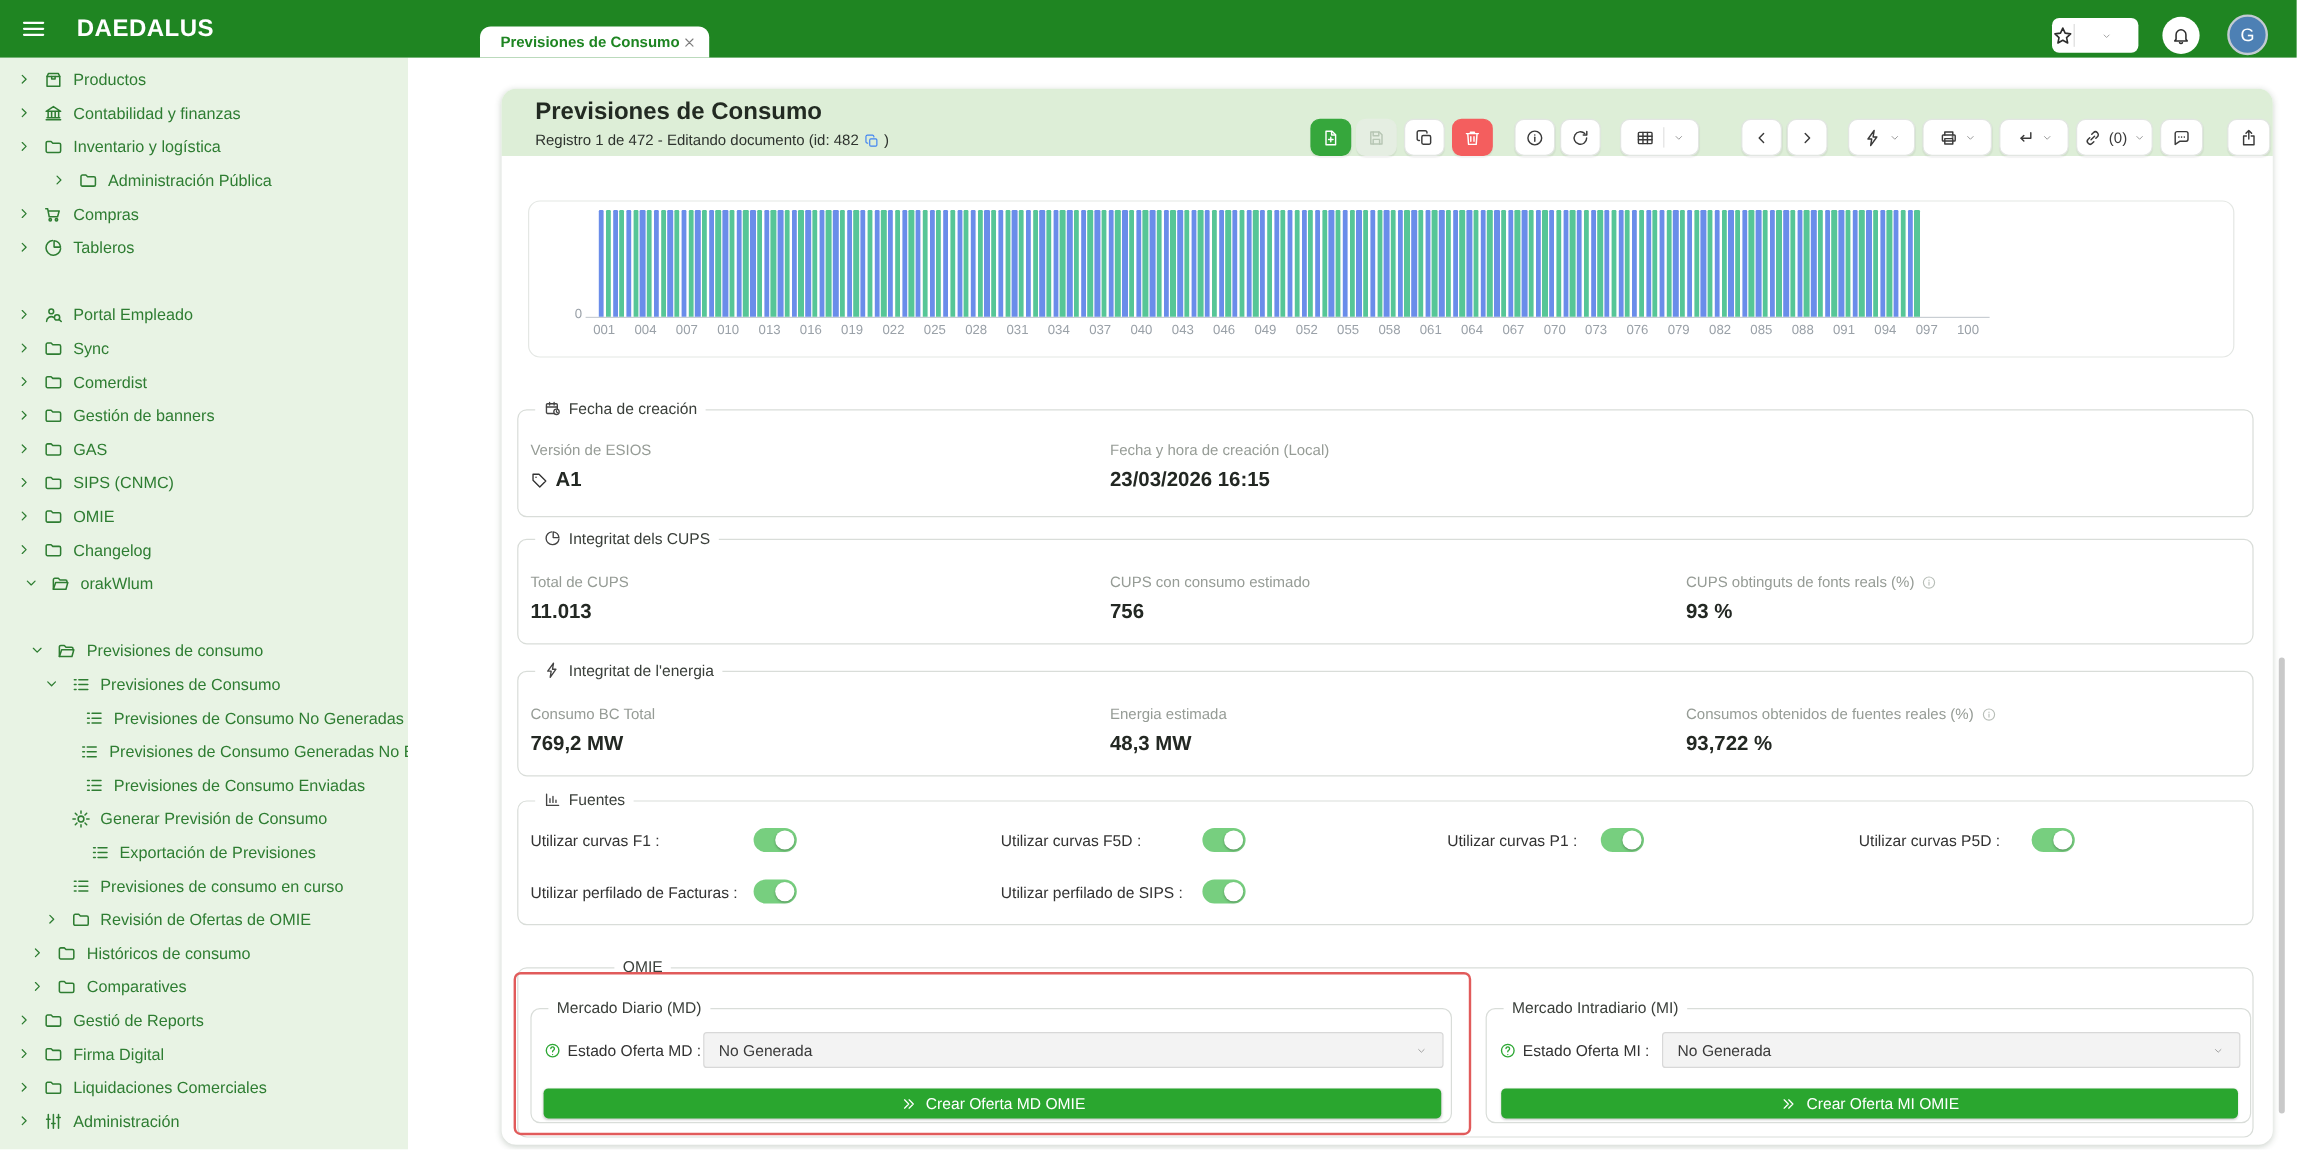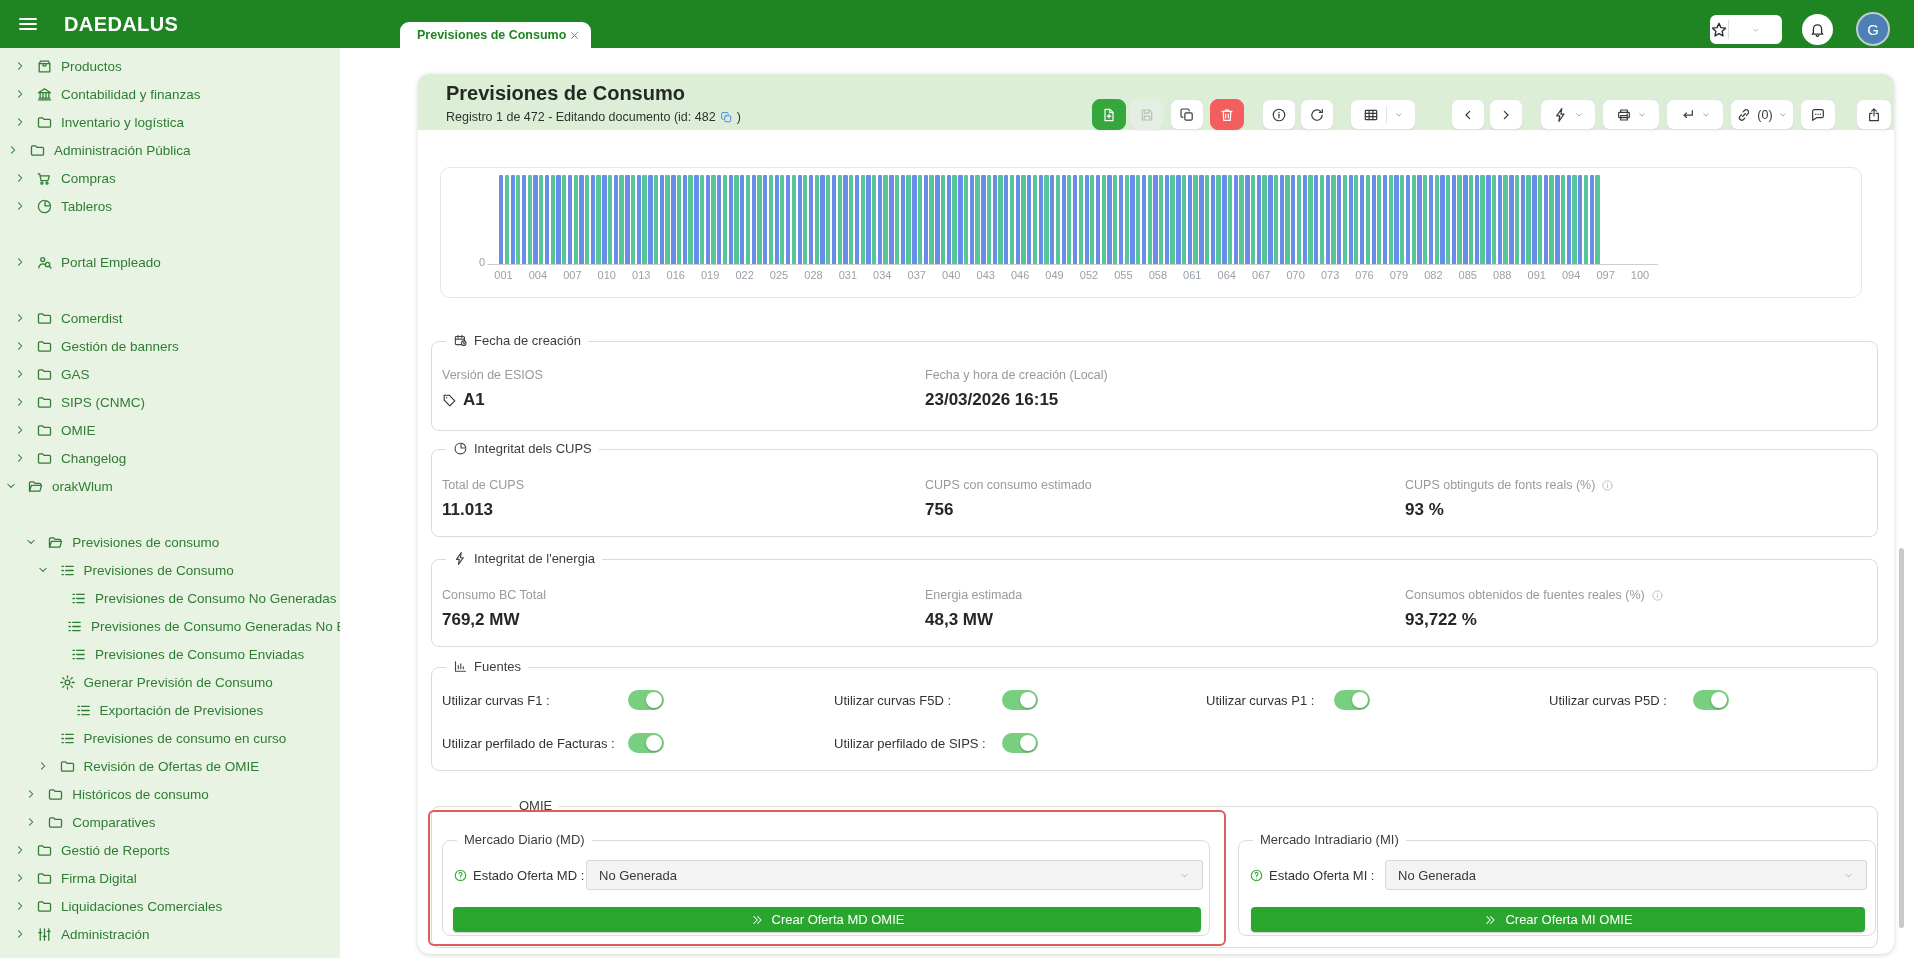--- a/index.html
+++ b/index.html
@@ -189,21 +189,21 @@
           <path d="M9.5 6.5l5.5 5.5-5.5 5.5"></path>
         </svg>
       </span>
       <span class="ic tico">
         <svg viewBox="0 0 24 24">
           <path d="M3.5 7.2c0-1 .8-1.7 1.7-1.7h4.1l2 2h7.5c1 0 1.7.8 1.7 1.7v7.6c0 1-.8 1.7-1.7 1.7H5.2c-1 0-1.7-.8-1.7-1.7z"></path>
         </svg>
       </span>
       <span>Inventario y logística</span>
     </div>
-    <div class="srow" style="top: 88px; padding-left: 6px;">
+    <div class="srow" style="top: 88px; padding-left: 6px; margin-left: 36px;">
       <span class="ic exp">
         <svg viewBox="0 0 24 24">
           <path d="M9.5 6.5l5.5 5.5-5.5 5.5"></path>
         </svg>
       </span>
       <span class="ic tico">
         <svg viewBox="0 0 24 24">
           <path d="M3.5 7.2c0-1 .8-1.7 1.7-1.7h4.1l2 2h7.5c1 0 1.7.8 1.7 1.7v7.6c0 1-.8 1.7-1.7 1.7H5.2c-1 0-1.7-.8-1.7-1.7z"></path>
         </svg>
       </span>
@@ -247,20 +247,33 @@
       <span class="ic tico">
         <svg viewBox="0 0 24 24">
           <circle cx="9.5" cy="7.8" r="2.8"></circle>
           <path d="M4 19.5a5.5 5.5 0 018.4-4.7"></path>
           <circle cx="16.3" cy="14.8" r="3.1"></circle>
           <path d="M18.6 17.1l2.6 2.6"></path>
         </svg>
       </span>
       <span>Portal Empleado</span>
     </div>
+    <div class="srow" style="top: 228px; padding-left: 13px;">
+      <span class="ic exp">
+        <svg viewBox="0 0 24 24">
+          <path d="M9.5 6.5l5.5 5.5-5.5 5.5"></path>
+        </svg>
+      </span>
+      <span class="ic tico">
+        <svg viewBox="0 0 24 24">
+          <path d="M3.5 7.2c0-1 .8-1.7 1.7-1.7h4.1l2 2h7.5c1 0 1.7.8 1.7 1.7v7.6c0 1-.8 1.7-1.7 1.7H5.2c-1 0-1.7-.8-1.7-1.7z"></path>
+        </svg>
+      </span>
+      <span>Sync</span>
+    </div>
     <div class="srow" style="top: 256px; padding-left: 13px;">
       <span class="ic exp">
         <svg viewBox="0 0 24 24">
           <path d="M9.5 6.5l5.5 5.5-5.5 5.5"></path>
         </svg>
       </span>
       <span class="ic tico">
         <svg viewBox="0 0 24 24">
           <path d="M3.5 7.2c0-1 .8-1.7 1.7-1.7h4.1l2 2h7.5c1 0 1.7.8 1.7 1.7v7.6c0 1-.8 1.7-1.7 1.7H5.2c-1 0-1.7-.8-1.7-1.7z"></path>
         </svg>
@@ -325,21 +338,21 @@
           <path d="M9.5 6.5l5.5 5.5-5.5 5.5"></path>
         </svg>
       </span>
       <span class="ic tico">
         <svg viewBox="0 0 24 24">
           <path d="M3.5 7.2c0-1 .8-1.7 1.7-1.7h4.1l2 2h7.5c1 0 1.7.8 1.7 1.7v7.6c0 1-.8 1.7-1.7 1.7H5.2c-1 0-1.7-.8-1.7-1.7z"></path>
         </svg>
       </span>
       <span>Changelog</span>
     </div>
-    <div class="srow" style="top: 424px; padding-left: 4px;">
+    <div class="srow" style="top: 424px; padding-left: 19px;">
       <span class="ic exp">
         <svg viewBox="0 0 24 24">
           <path d="M6.5 9l5.5 5.5L17.5 9"></path>
         </svg>
       </span>
       <span class="ic tico">
         <svg viewBox="0 0 24 24">
           <path d="M3.5 18.5V7.2c0-1 .8-1.7 1.7-1.7h4.1l2 2h6.5c1 0 1.7.8 1.7 1.7v1.3"></path>
           <path d="M6.2 10.5h14.3l-2.2 8H3.5z"></path>
         </svg>

